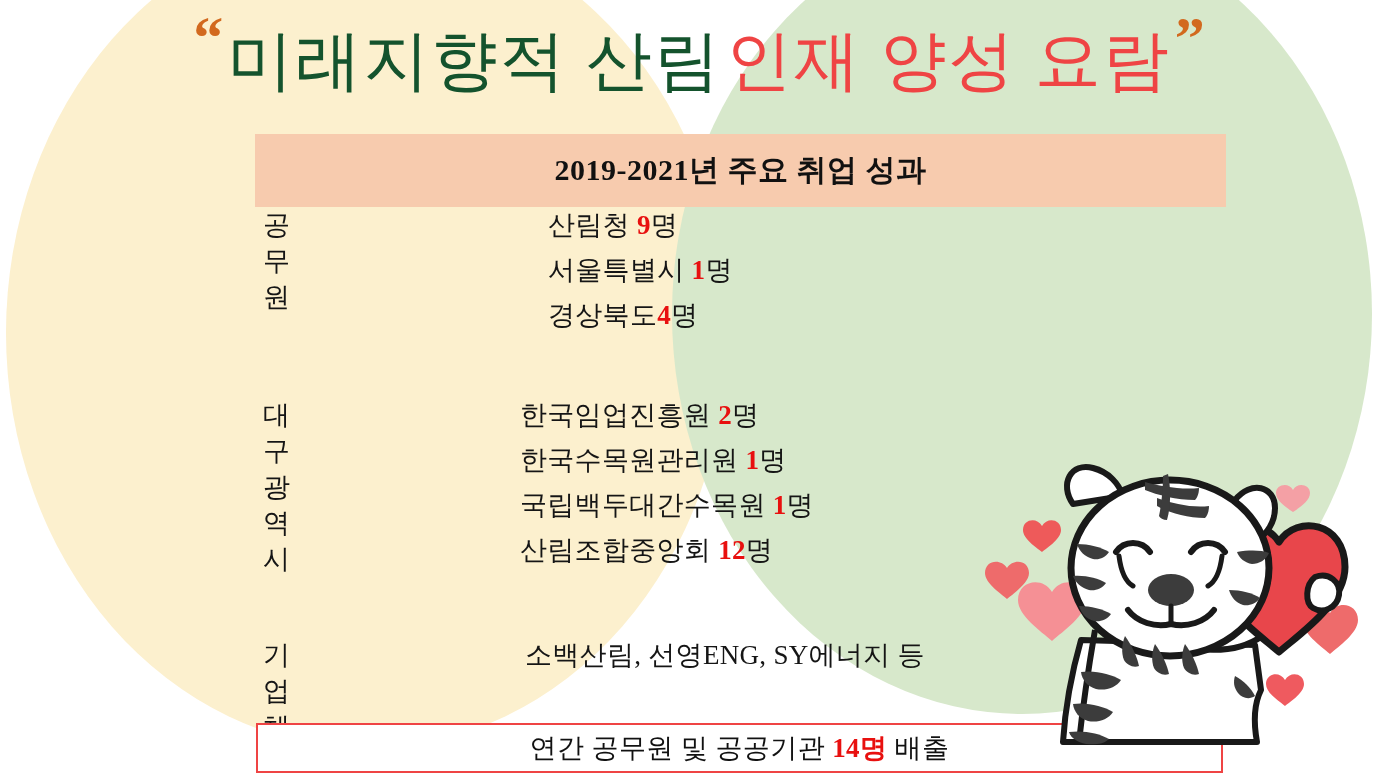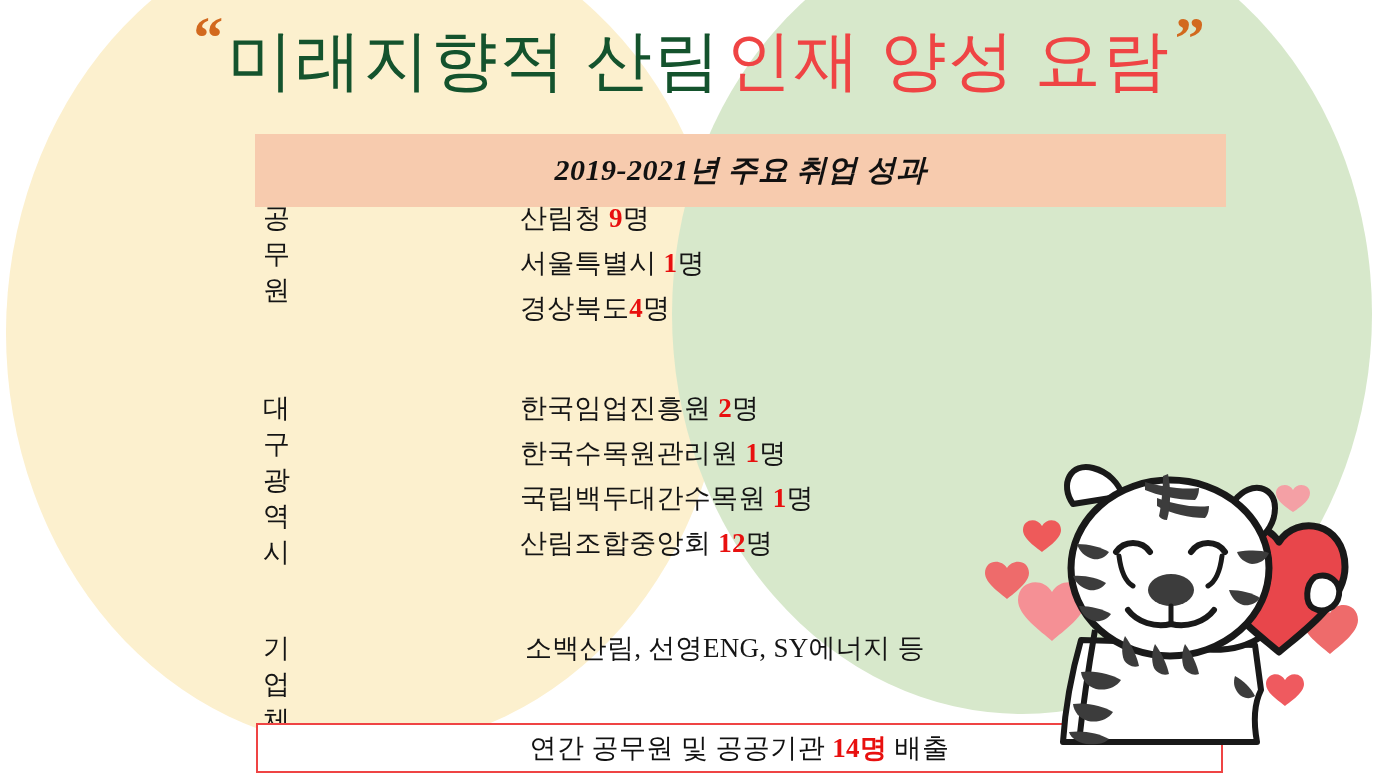--- a/index.html
+++ b/index.html
@@ -54,33 +54,32 @@
 
   
   #header-bar {
     position:absolute;
     left:255px; top:134px;
     width:971px; height:73px;
     background:#F7CBAE;
     display:flex;
     align-items:center;
     justify-content:center;
-    font-style:italic;
   }
   #header-title {
     font-size:30px;
     font-weight:bold;
     color:#111111;
     letter-spacing:0.5px;
   }
 
   
   #body-area {
     position:absolute;
-    left:255px; top:196px;
+    left:255px; top:203px;
     width:971px; height:500px;
   }
   .cat-block { position:absolute; }
   .cat-label {
     position:absolute;
     left:8px;
     font-size:27px;
     color:#151515;
     letter-spacing:0.5px;
   }
@@ -92,21 +91,21 @@
     font-size:27px;
     color:#151515;
     line-height:45px;
     white-space:nowrap;
     letter-spacing:0.3px;
   }
   .num { color:#E8100F; font-weight:bold; }
 
   #block-gongmuwon { top:0px; }
   #block-gongmuwon .cat-label { top:4px; }
-  #block-gongmuwon .cat-items { top:0px; }
+  #block-gongmuwon .cat-items { top:0px;margin-left:28px; }
 
   #block-gonggong { top:190px; }
   #block-gonggong .cat-label { top:4px; }
   #block-gonggong .cat-items { top:0px; }
 
   #block-gieop { top:430px; }
   #block-gieop .cat-label { top:4px; }
   #block-gieop .cat-items { top:0px; left:270px; }
 
   

